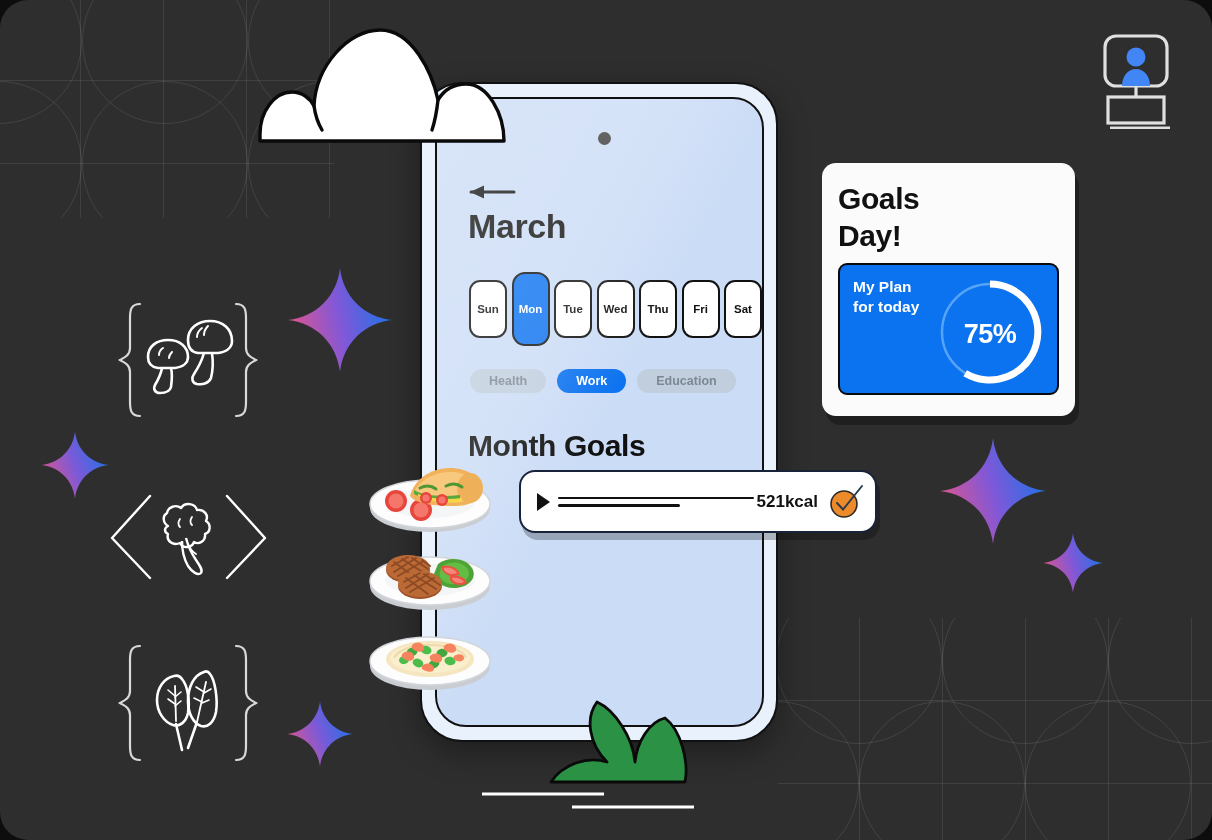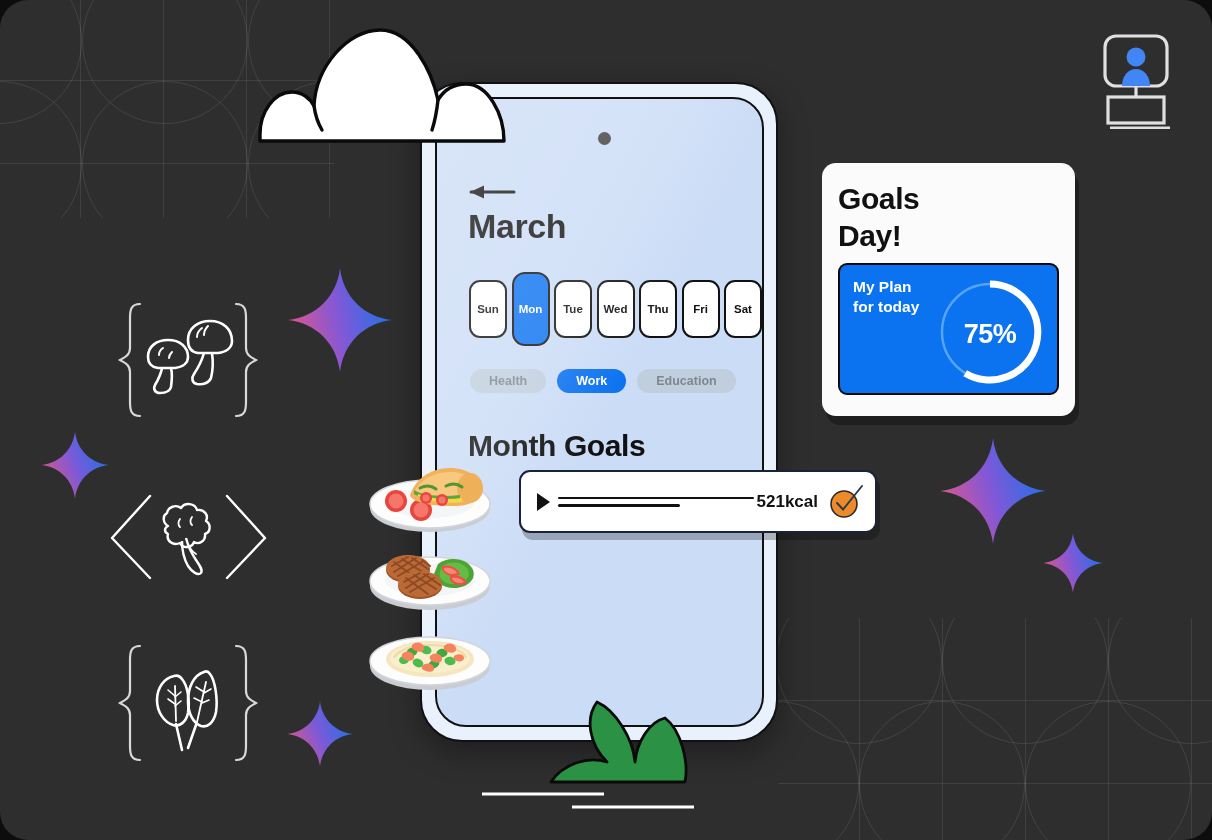--- a/index.html
+++ b/index.html
@@ -124,21 +124,21 @@
     left: 519px; top: 470px;
     width: 358px;
     display: flex; flex-direction: column; gap: 19px;
     z-index: 40;
   }
   .goal-row {
     position: relative;
     height: 63px;
     background: #fff;
     border: 2.5px solid #18233a;
-    border-radius: 11px;
+    border-radius: 16px;
     display: flex; align-items: center;
     padding: 0 12px 0 16px;
     box-shadow: 3px 7px 0 rgba(0,0,0,0.25);
   }
   .tri {
     width: 0; height: 0;
     border-left: 13px solid #111;
     border-top: 9px solid transparent;
     border-bottom: 9px solid transparent;
     margin-right: 8px;

